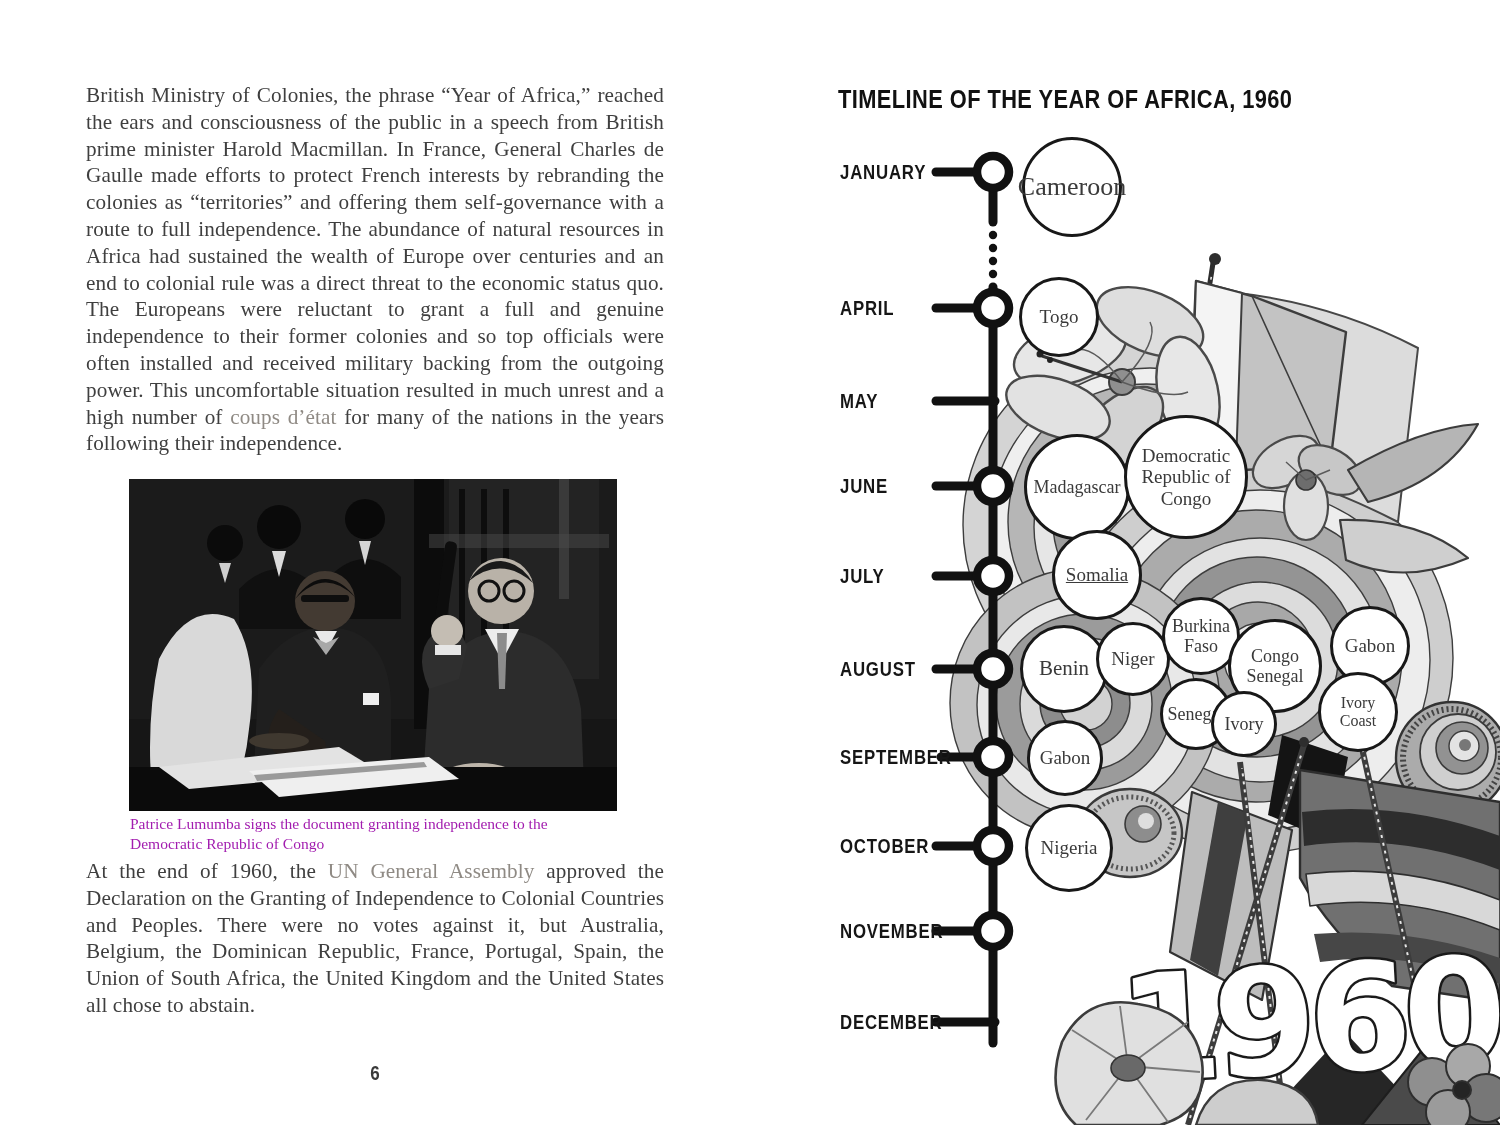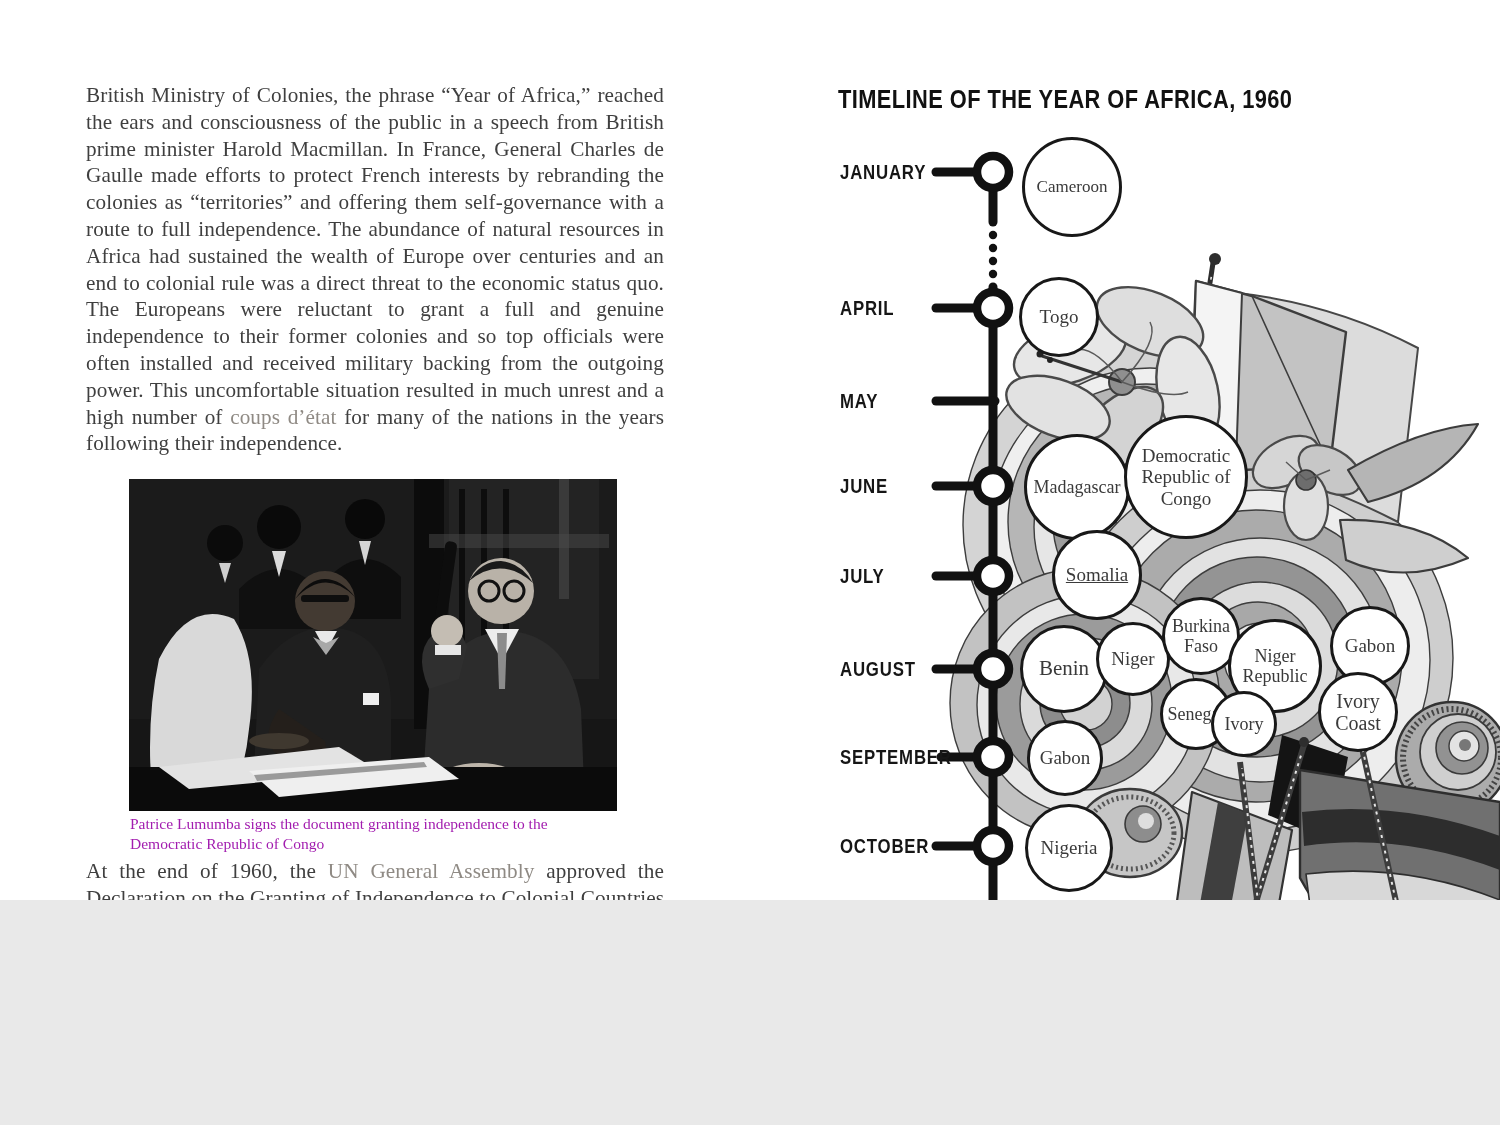--- a/index.html
+++ b/index.html
@@ -1,16 +1,16 @@
 <!DOCTYPE html>
 <html><head>
 <meta charset="utf-8">
 <style>
   html,body{margin:0;padding:0;background:#e9e9e9;}
-  #page{position:relative;width:1500px;height:900px;background:#ffffff;overflow:hidden;
+  #page{position:relative;width:1500px;height:1125px;background:#ffffff;overflow:hidden;
         font-family:"Liberation Serif", serif;}
   
   .bodypara{position:absolute;width:578px;font-size:21.2px;line-height:26.8px;
             color:#3f3f3f;text-align:justify;letter-spacing:.1px;}
   #para1{left:86px;top:82px;}
   #para2{left:86px;top:858px;}
   .term{color:#8f8a84;}
   #photo{position:absolute;left:129px;top:479px;width:488px;height:332px;background:#101010;}
   #photo svg{display:block;}
   #caption{position:absolute;left:130px;top:814px;width:480px;font-size:15.5px;
@@ -270,29 +270,29 @@
   <div class="month" style="top:296px;">APRIL</div>
   <div class="month" style="top:389px;">MAY</div>
   <div class="month" style="top:474px;">JUNE</div>
   <div class="month" style="top:564px;">JULY</div>
   <div class="month" style="top:657px;">AUGUST</div>
   <div class="month" style="top:745px;">SEPTEMBER</div>
   <div class="month" style="top:834px;">OCTOBER</div>
   <div class="month" style="top:919px;">NOVEMBER</div>
   <div class="month" style="top:1010px;">DECEMBER</div>
 
-  <div class="country" style="left:1022px;top:137px;width:100px;height:100px;font-size:17px;">Cameroon</div>
+  <div class="country" style="left:1022px;top:137px;width:100px;height:100px;font-size:26px;">Cameroon</div>
   <div class="country" style="left:1019px;top:277px;width:80px;height:80px;font-size:19px;">Togo</div>
   <div class="country" style="left:1024px;top:434px;width:106px;height:106px;font-size:18px;">Madagascar</div>
   <div class="country" style="left:1124px;top:415px;width:124px;height:124px;font-size:19px;">Democratic Republic of Congo</div>
   <div class="country" style="left:1052px;top:530px;width:90px;height:90px;font-size:19px;text-decoration:underline;">Somalia</div>
   <div class="country" style="left:1020px;top:625px;width:88px;height:88px;font-size:21px;">Benin</div>
   <div class="country" style="left:1096px;top:622px;width:74px;height:74px;font-size:19px;text-align:center;">Niger</div>
   <div class="country" style="left:1162px;top:597px;width:78px;height:78px;font-size:18px;">Burkina Faso</div>
-  <div class="country" style="left:1228px;top:619px;width:94px;height:94px;font-size:18px;">Niger Republic</div>
+  <div class="country" style="left:1228px;top:619px;width:94px;height:94px;font-size:18px;">Congo Senegal</div>
   <div class="country" style="left:1330px;top:606px;width:80px;height:80px;font-size:19px;">Gabon</div>
   <div class="country" style="left:1160px;top:678px;width:72px;height:72px;font-size:18px;">Senegal</div>
   <div class="country" style="left:1211px;top:691px;width:66px;height:66px;font-size:18px;">Ivory</div>
-  <div class="country" style="left:1318px;top:672px;width:80px;height:80px;font-size:20px;">Ivory Coast</div>
+  <div class="country" style="left:1318px;top:672px;width:80px;height:80px;font-size:16px;">Ivory Coast</div>
   <div class="country" style="left:1027px;top:720px;width:76px;height:76px;font-size:19px;">Gabon</div>
   <div class="country" style="left:1025px;top:804px;width:88px;height:88px;font-size:19px;">Nigeria</div>
 
 </div>
 
 </body></html>

